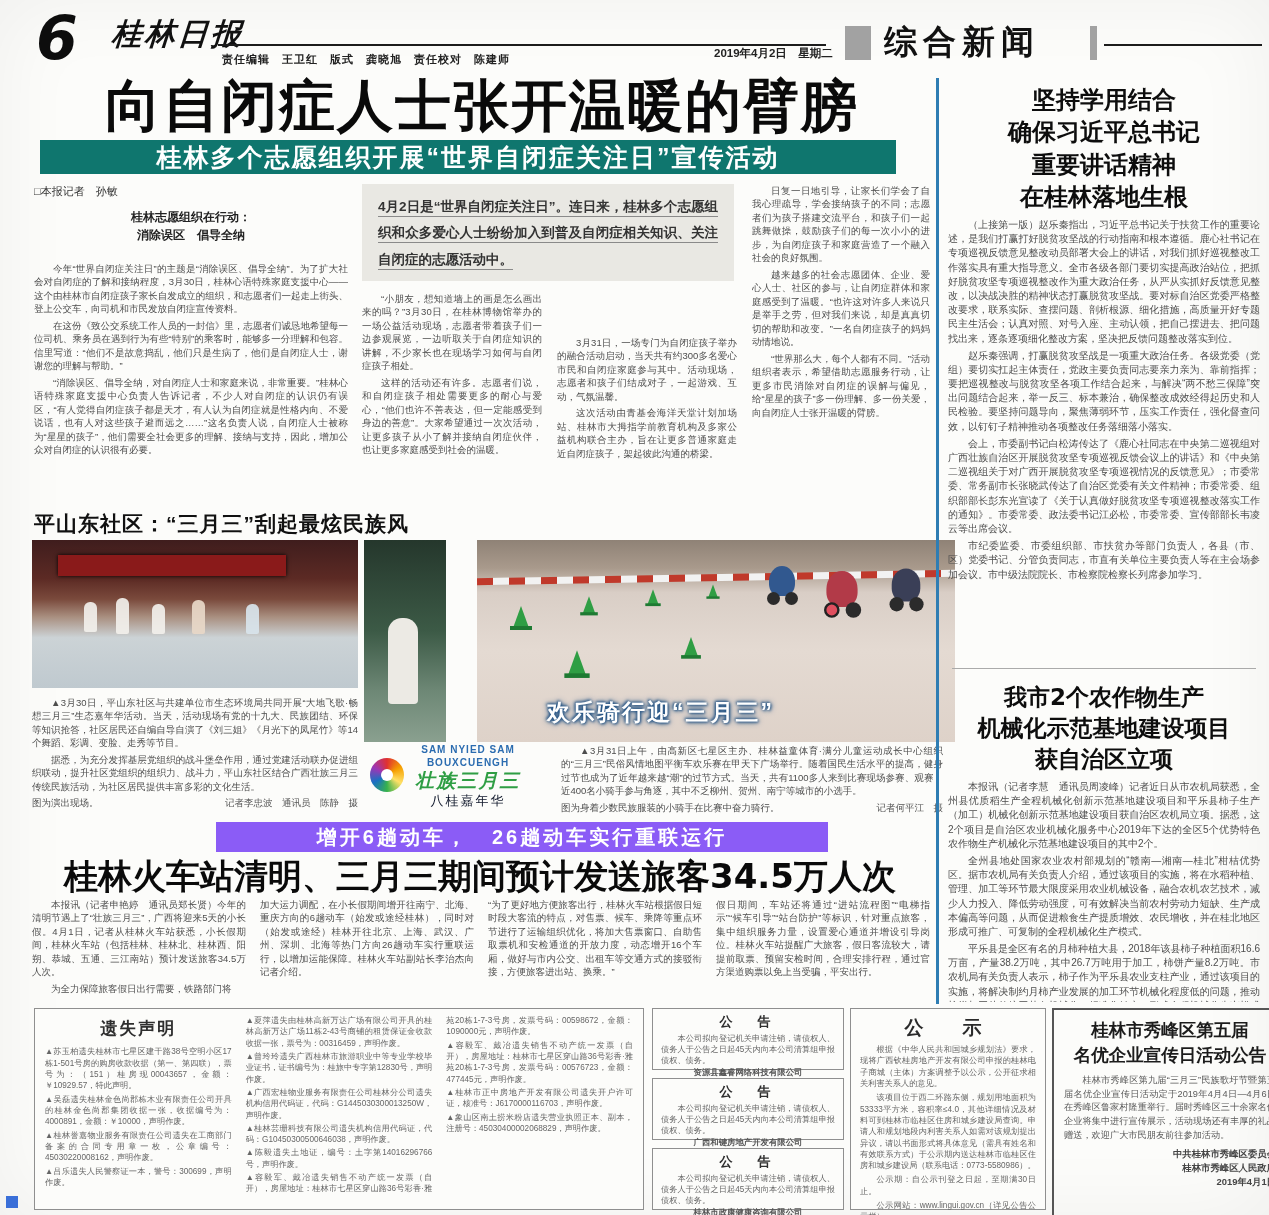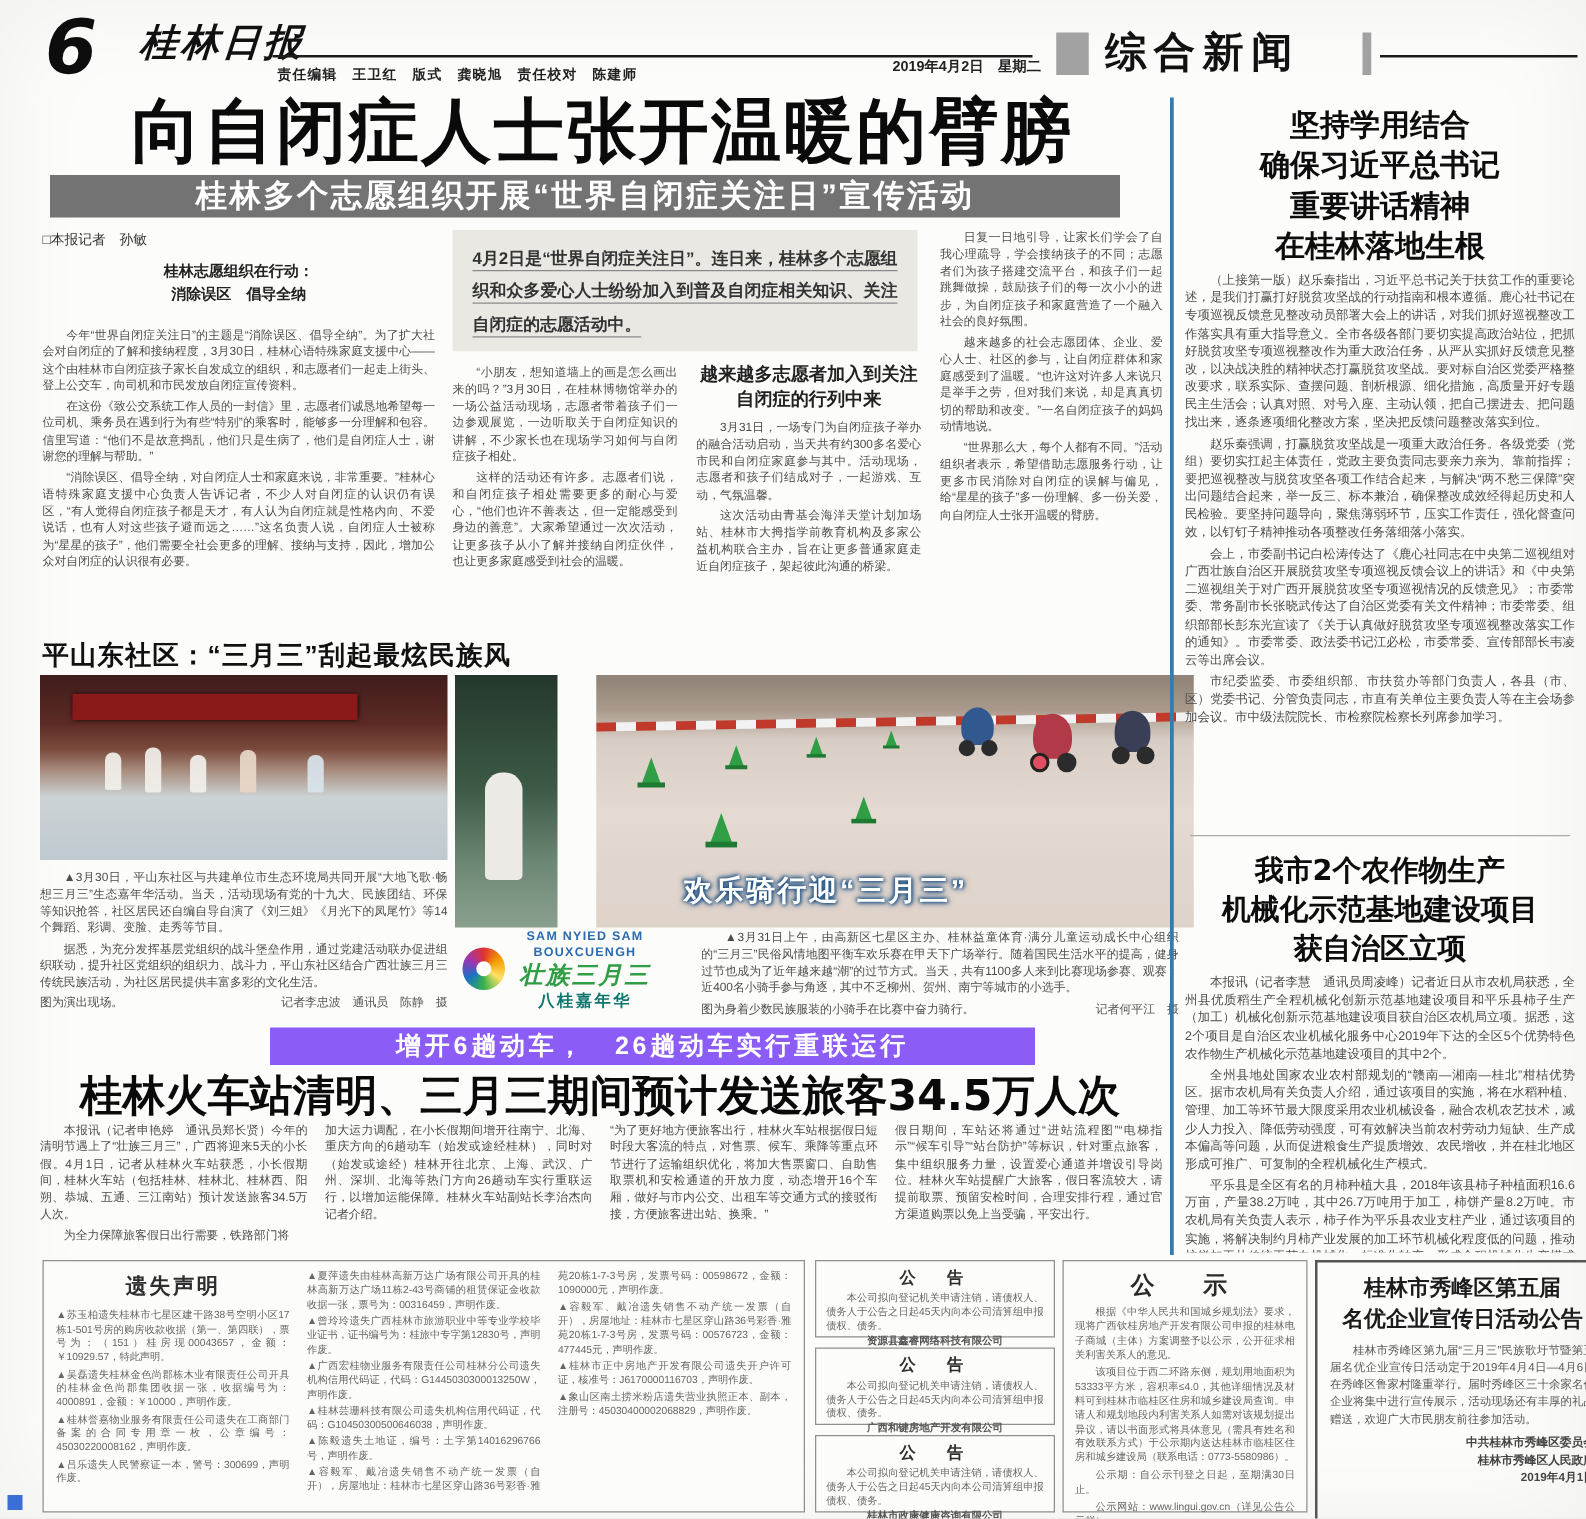--- a/index.html
+++ b/index.html
@@ -9,21 +9,21 @@
   
   .pagenum{font-family:"DejaVu Sans",sans-serif;font-size:60px;font-weight:900;font-style:italic;color:#0d0d0d;line-height:1;}
   .masthead{font-family:"DejaVu Serif",serif;font-size:30px;font-weight:900;font-style:italic;color:#111;letter-spacing:3px;transform:skewX(-4deg);}
   .hrule{background:#1c1c1c;height:2px;}
   .editors{font-size:11px;font-weight:bold;color:#222;letter-spacing:1px;}
   .dateline{font-size:11.5px;font-weight:bold;color:#222;}
   .graysq{background:#a2a2a2;}
   .section-title{font-size:33px;font-weight:900;color:#111;letter-spacing:6px;font-family:"DejaVu Sans",sans-serif;}
   
   .lead-head{width:896px;text-align:center;font-size:56px;font-weight:900;color:#0a0a0a;letter-spacing:2px;line-height:1;font-family:"DejaVu Sans",sans-serif;}
-  .deck{width:856px;height:34px;background:#737373;color:#fff;font-size:25px;font-weight:bold;text-align:center;line-height:34px;letter-spacing:2px;}
+  .deck{width:856px;height:34px;background:#0f766e;color:#fff;font-size:25px;font-weight:bold;text-align:center;line-height:34px;letter-spacing:2px;}
   .byline{font-size:11px;color:#333;}
   .kick{width:314px;text-align:center;font-weight:800;font-size:12px;color:#222;line-height:1.5;}
   .txt{font-size:9.5px;line-height:1.42;color:#4d4d4d;overflow:hidden;}
   .txt p{margin:0 0 3px;text-indent:2em;text-align:justify;}
   .sumbox{background:#e9e8e3;padding:10px 16px;width:340px;height:77px;overflow:hidden;}
   .sumbox div{font-size:13.5px;font-weight:600;color:#333;line-height:1.95;text-align:justify;
               text-decoration:underline;text-underline-offset:5px;text-decoration-color:#8a8a8a;}
   .sub2{width:180px;text-align:center;font-weight:800;font-size:14.5px;color:#222;line-height:1.4;}
   
   .ps-head{font-size:21px;font-weight:800;color:#111;letter-spacing:1px;}
@@ -42,21 +42,21 @@
   .rider .body{width:26px;height:30px;border-radius:50% 50% 40% 40%;}
   .rider .wheel{position:absolute;width:13px;height:13px;border-radius:50%;background:#2b2b2b;top:26px;}
   .overlay-cap{position:absolute;left:70px;bottom:14px;font-size:23px;font-weight:900;color:#fff;
                text-shadow:0 0 6px #1d4f82,1px 1px 3px #1d4f82,-1px -1px 3px #1d4f82;letter-spacing:2px;}
   .credit{display:flex;justify-content:space-between;text-indent:0 !important;}
   .credit .r{color:#555;}
   
   .logo{width:132px;text-align:center;line-height:1.25;}
   .logo .en{font-size:10px;font-weight:bold;color:#2b6cb0;letter-spacing:1px;}
   .logo .cn{font-size:19px;font-weight:900;font-style:italic;color:#2f9e44;letter-spacing:2px;}
-  .logo .fe{font-size:13px;font-weight:700;color:#0f766e;letter-spacing:2px;}
+  .logo .fe{font-size:13px;font-weight:400;color:#0f172a;letter-spacing:2px;}
   .pinwheel{position:absolute;width:34px;height:34px;border-radius:50%;
             background:conic-gradient(#e03131,#f59f00,#ffe066,#37b24d,#1971c2,#9c36b5,#e03131);}
   .pinwheel::after{content:"";position:absolute;left:11px;top:11px;width:12px;height:12px;border-radius:50%;background:#fff;}
   
   .kicker{width:612px;height:30px;background:#8b5cf6;color:#fff;font-size:20px;font-weight:bold;text-align:center;line-height:30px;letter-spacing:3px;}
   .train-head{width:900px;text-align:center;font-size:34px;font-weight:900;color:#0a0a0a;font-family:"DejaVu Sans",sans-serif;}
   .train-cols{display:grid;grid-template-columns:repeat(4,1fr);gap:14px;width:898px;height:102px;}
   
   .vline{width:3px;background:#2f7db3;}
   .rhead{width:312px;text-align:center;font-weight:900;color:#0d0d0d;line-height:1.35;font-family:"DejaVu Sans",sans-serif;}
@@ -116,24 +116,20 @@
 
   <div class="abs sumbox" style="left:362px;top:184px;">
     <div>4月2日是“世界自闭症关注日”。连日来，桂林多个志愿组织和众多爱心人士纷纷加入到普及自闭症相关知识、关注自闭症的志愿活动中。</div>
   </div>
 
   <div class="abs txt" style="left:362px;top:292px;width:180px;height:213px;">
     <p>“小朋友，想知道墙上的画是怎么画出来的吗？”3月30日，在桂林博物馆举办的一场公益活动现场，志愿者带着孩子们一边参观展览，一边听取关于自闭症知识的讲解，不少家长也在现场学习如何与自闭症孩子相处。</p>
     <p>这样的活动还有许多。志愿者们说，和自闭症孩子相处需要更多的耐心与爱心，“他们也许不善表达，但一定能感受到身边的善意”。大家希望通过一次次活动，让更多孩子从小了解并接纳自闭症伙伴，也让更多家庭感受到社会的温暖。</p>
   </div>
 
-  <div class="abs sub2" style="left:557px;top:290px;">
-    <div>越来越多志愿者加入到关注</div>
-    <div>自闭症的行列中来</div>
-  </div>
   <div class="abs txt" style="left:557px;top:336px;width:180px;height:169px;">
     <p>3月31日，一场专门为自闭症孩子举办的融合活动启动，当天共有约300多名爱心市民和自闭症家庭参与其中。活动现场，志愿者和孩子们结成对子，一起游戏、互动，气氛温馨。</p>
     <p>这次活动由青基会海洋天堂计划加场站、桂林市大拇指学前教育机构及多家公益机构联合主办，旨在让更多普通家庭走近自闭症孩子，架起彼此沟通的桥梁。</p>
   </div>
 
   <div class="abs txt" style="left:752px;top:184px;width:178px;height:321px;">
     <p>日复一日地引导，让家长们学会了自我心理疏导，学会接纳孩子的不同；志愿者们为孩子搭建交流平台，和孩子们一起跳舞做操，鼓励孩子们的每一次小小的进步，为自闭症孩子和家庭营造了一个融入社会的良好氛围。</p>
     <p>越来越多的社会志愿团体、企业、爱心人士、社区的参与，让自闭症群体和家庭感受到了温暖。“也许这对许多人来说只是举手之劳，但对我们来说，却是真真切切的帮助和改变。”一名自闭症孩子的妈妈动情地说。</p>
     <p>“世界那么大，每个人都有不同。”活动组织者表示，希望借助志愿服务行动，让更多市民消除对自闭症的误解与偏见，给“星星的孩子”多一份理解、多一份关爱，向自闭症人士张开温暖的臂膀。</p>
   </div>

